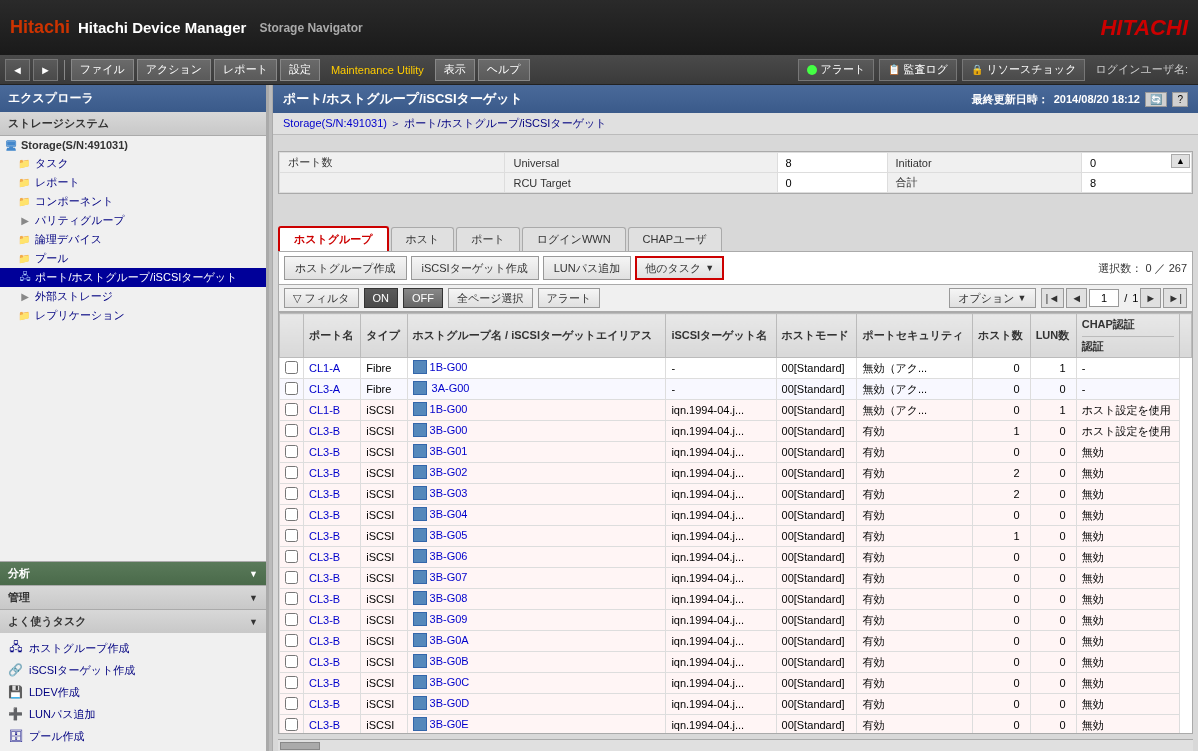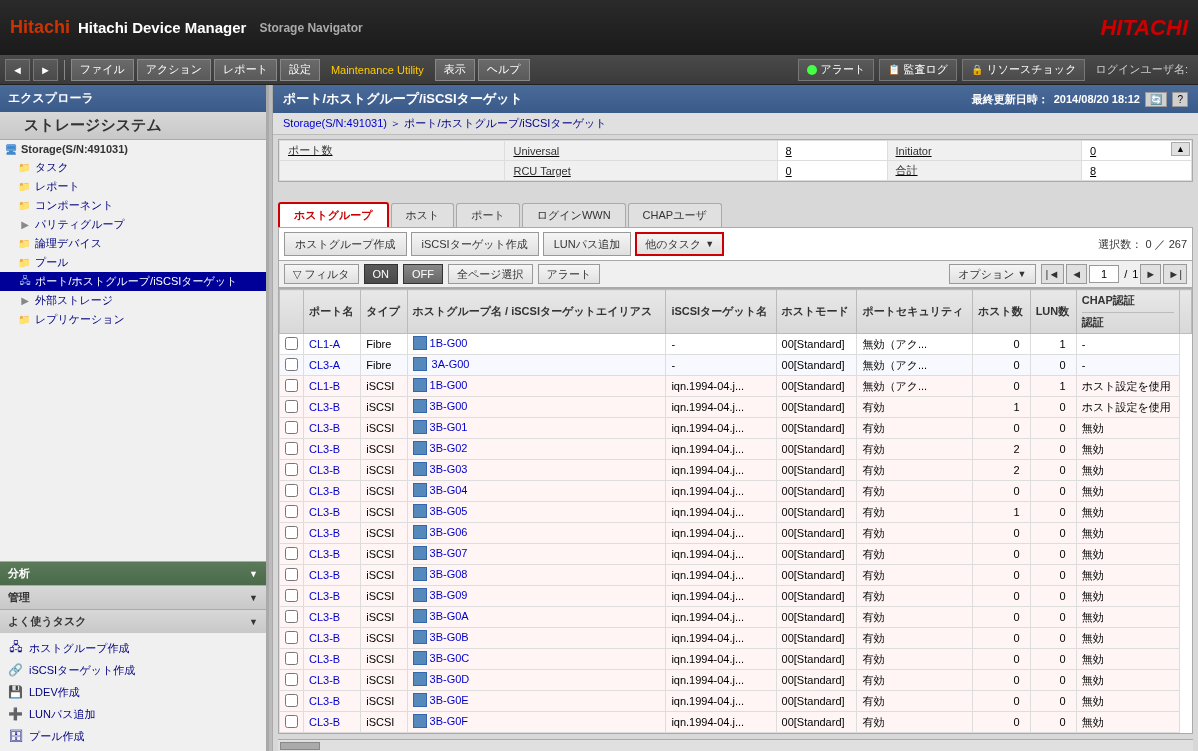--- a/index.html
+++ b/index.html
@@ -22,21 +22,21 @@
     .status-btn { background: linear-gradient(180deg, #5a5a5a 0%, #4a4a4a 100%); border: 1px solid #777; color: white; padding: 2px 8px; font-size: 11px; cursor: pointer; height: 22px; display: flex; align-items: center; gap: 3px; }
     .status-dot { width: 10px; height: 10px; border-radius: 50%; background: #44ff44; }
     .login-info { color: #ccc; font-size: 11px; padding: 0 5px; }
 
     
     .main-layout { display: flex; height: calc(751px - 55px - 30px); }
     
     
     .sidebar { width: 268px; background: #e8e8e8; border-right: 2px solid #aaa; display: flex; flex-direction: column; flex-shrink: 0; }
     .sidebar-header { background: linear-gradient(180deg, #4a6a9a 0%, #3a5a8a 100%); color: white; padding: 5px 8px; font-size: 12px; font-weight: bold; }
-    .sidebar-section { background: linear-gradient(180deg, #d8d8d8 0%, #c8c8c8 100%); color: #333; padding: 4px 24px; font-size: 15px; font-weight: bold; border-bottom: 1px solid #aaa; }
+    .sidebar-section { background: linear-gradient(180deg, #d8d8d8 0%, #c8c8c8 100%); color: #333; padding: 4px 8px; font-size: 11px; font-weight: bold; border-bottom: 1px solid #aaa; }
     .sidebar-tree { flex: 1; overflow-y: auto; background: #f0f0f0; }
     .tree-item { padding: 2px 4px; cursor: pointer; display: flex; align-items: center; gap: 3px; font-size: 11px; color: #000080; }
     .tree-item.storage { color: #333; font-weight: bold; padding-left: 4px; }
     .tree-indent1 { padding-left: 18px; }
     .tree-icon { width: 14px; height: 14px; display: inline-flex; align-items: center; justify-content: center; font-size: 10px; flex-shrink: 0; }
     .folder-icon { color: #e8a000; }
     .tree-item.highlighted { background: #000080; color: white; }
     
     
     .sidebar-bottom { border-top: 1px solid #aaa; }
@@ -243,21 +243,21 @@
         <button style="background:#d0d0d0;border:1px solid #999;padding:1px 4px;cursor:pointer;font-size:10px;">?</button>
       </div>
     </div>
 
     <div class="breadcrumb">
       <a class="link">Storage(S/N:491031)</a>
       <span>＞</span>
       <span>ポート/ホストグループ/iSCSIターゲット</span>
     </div>
 
-    <div style="background:white;margin:4px 5px;border:1px solid #aaa;position:relative;text-decoration:underline;">
+    <div style="background:white;margin:16px 5px;border:1px solid #aaa;position:relative;">
       <table class="summary-table">
         <tbody>
             <tr>
           <td class="label">ポート数</td>
           <td class="label">Universal</td>
           <td class="value">8</td>
           <td class="label">Initiator</td>
           <td class="value">0</td>
         </tr>
         <tr>

